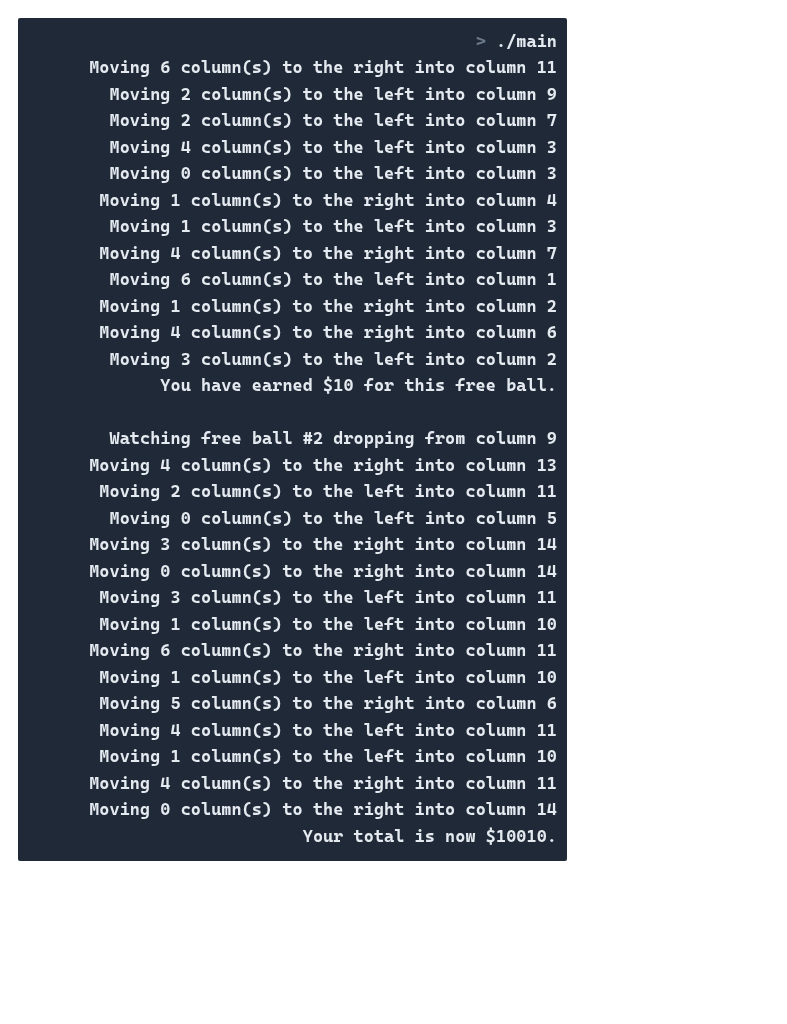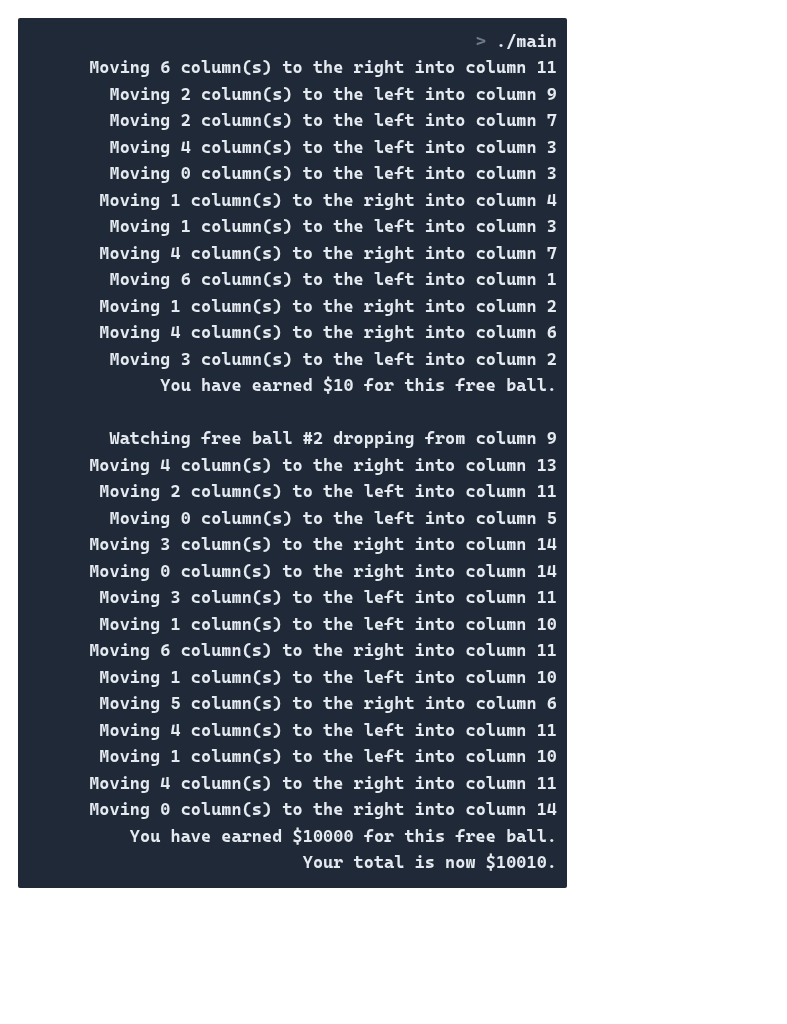--- a/index.html
+++ b/index.html
@@ -52,16 +52,15 @@
       <div class="row">Moving 0 column(s) to the right into column 14</div>
       <div class="row">Moving 3 column(s) to the left into column 11</div>
       <div class="row">Moving 1 column(s) to the left into column 10</div>
       <div class="row">Moving 6 column(s) to the right into column 11</div>
       <div class="row">Moving 1 column(s) to the left into column 10</div>
       <div class="row">Moving 5 column(s) to the right into column 6</div>
       <div class="row">Moving 4 column(s) to the left into column 11</div>
       <div class="row">Moving 1 column(s) to the left into column 10</div>
       <div class="row">Moving 4 column(s) to the right into column 11</div>
       <div class="row">Moving 0 column(s) to the right into column 14</div>
-      <div class="row">You have earned $10000 for this free ball.</div>
       <div class="row">Your total is now $10010.</div>
     </div>
 </div>
 
 </body></html>

